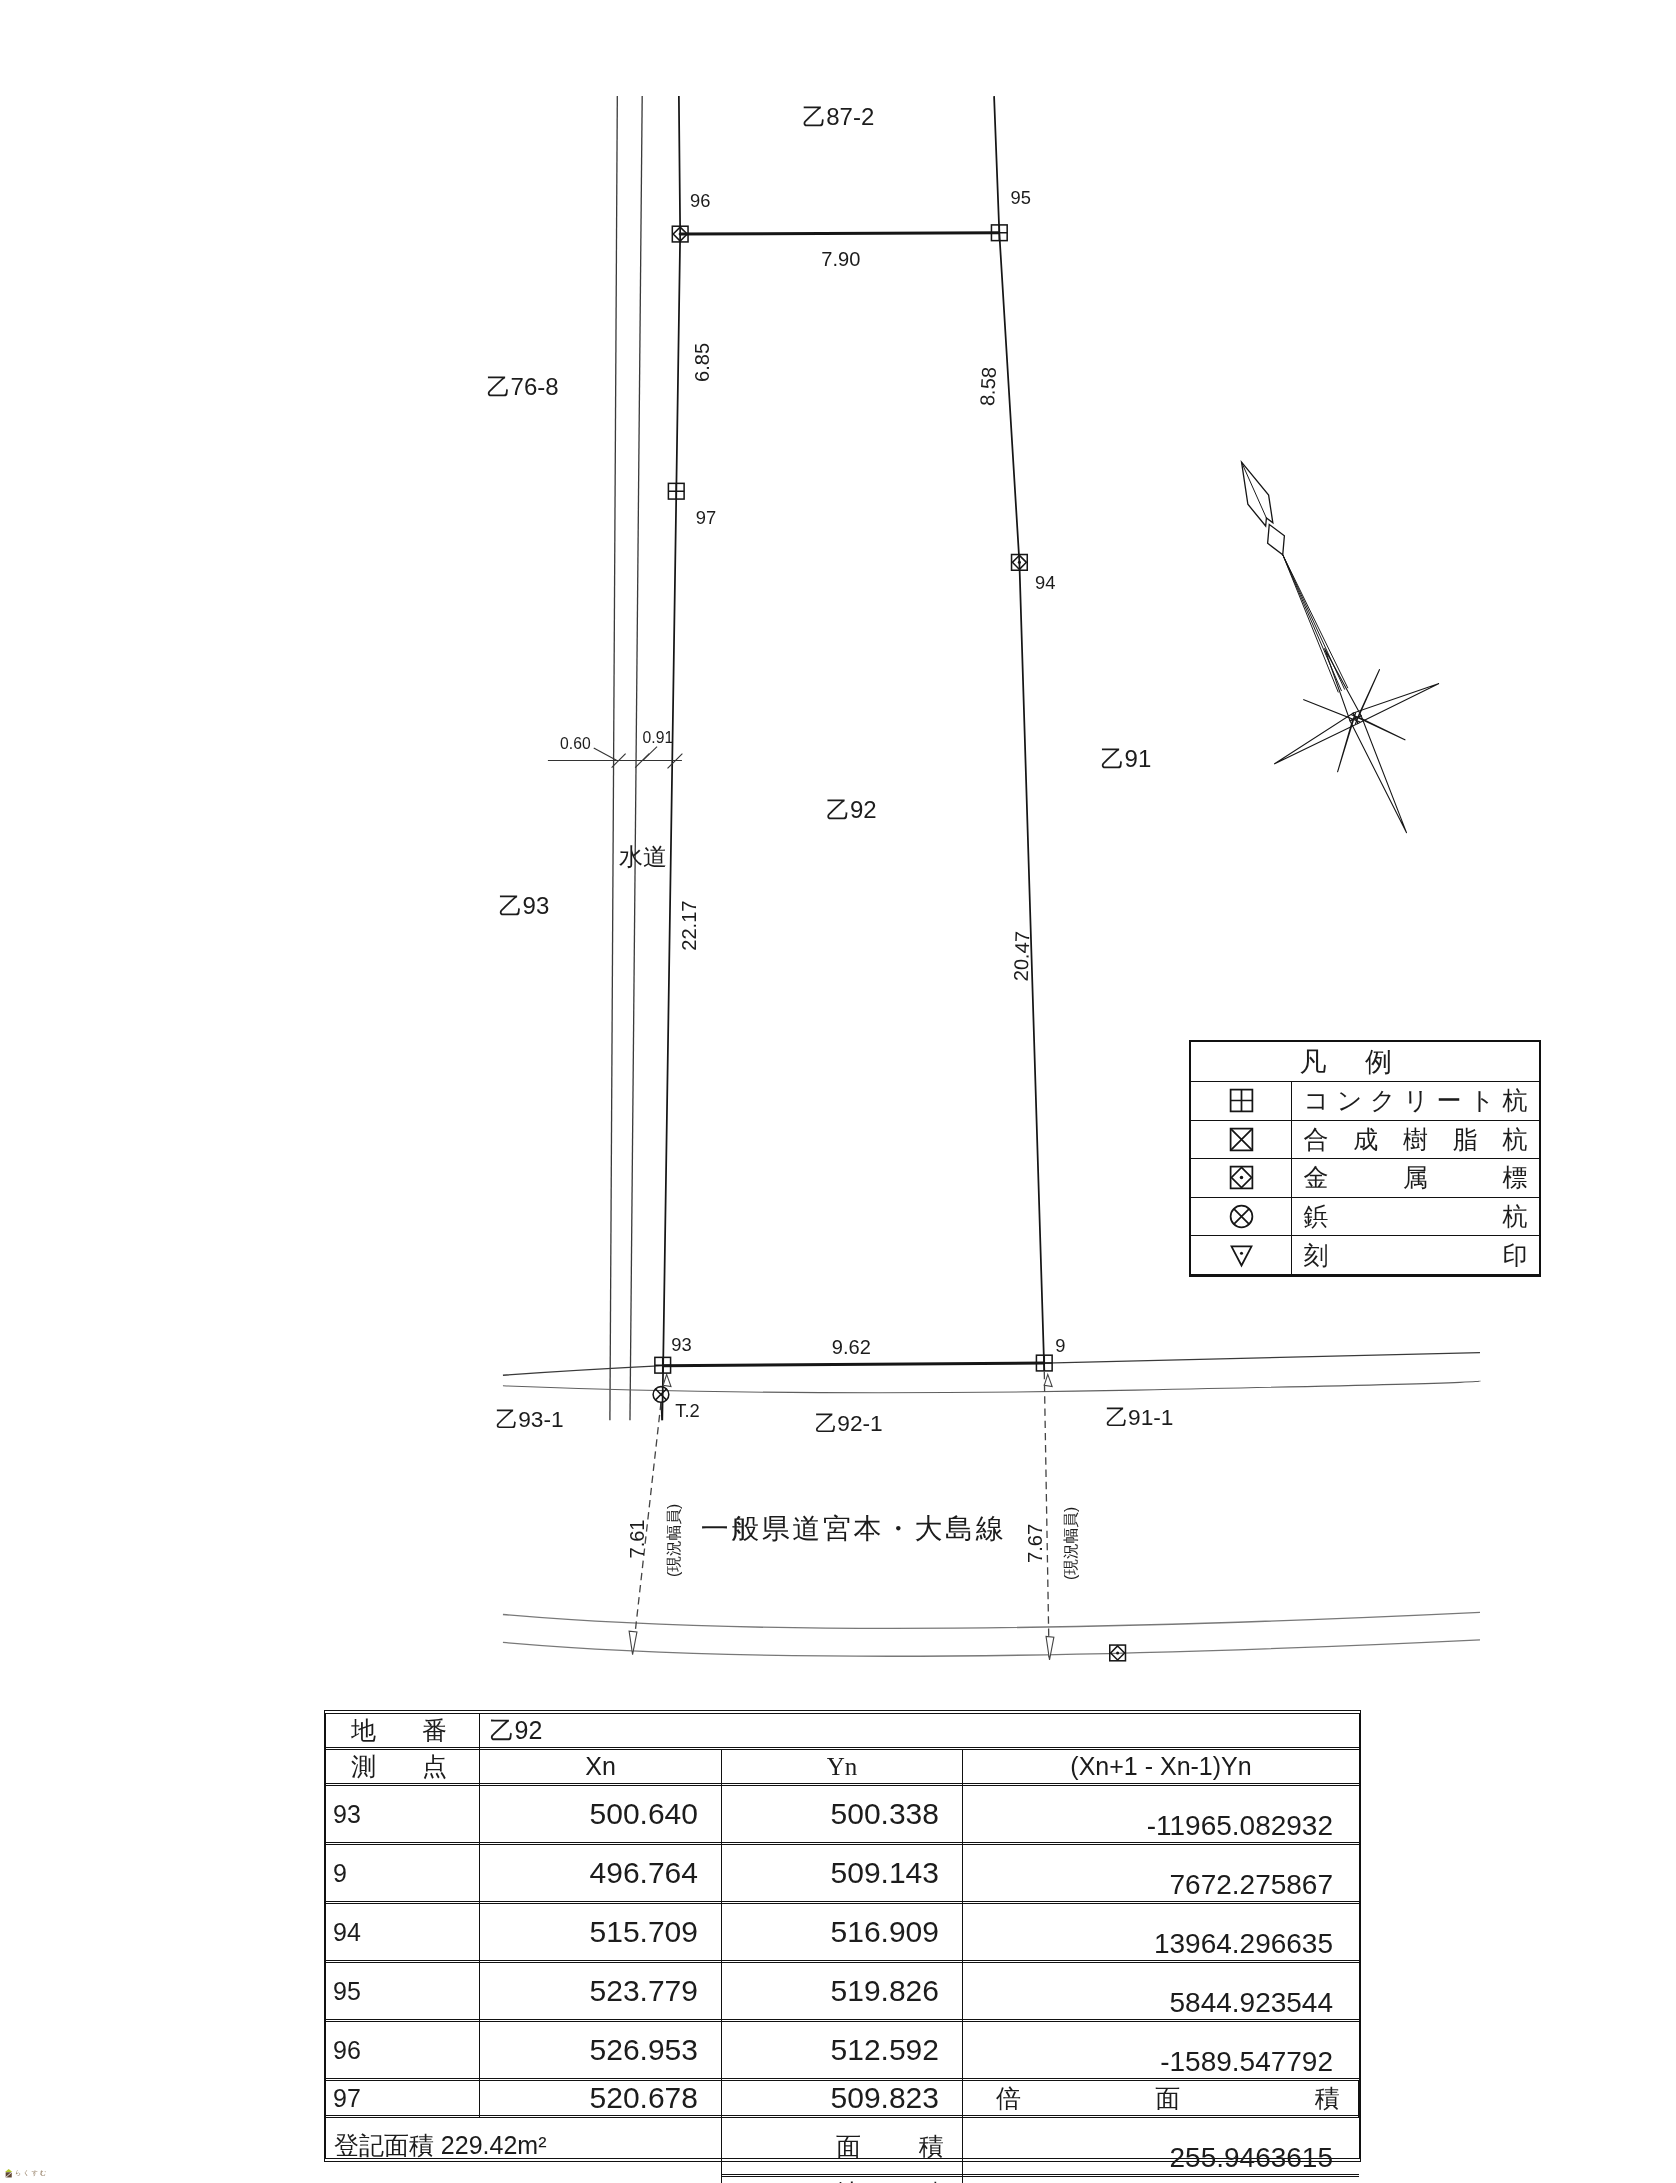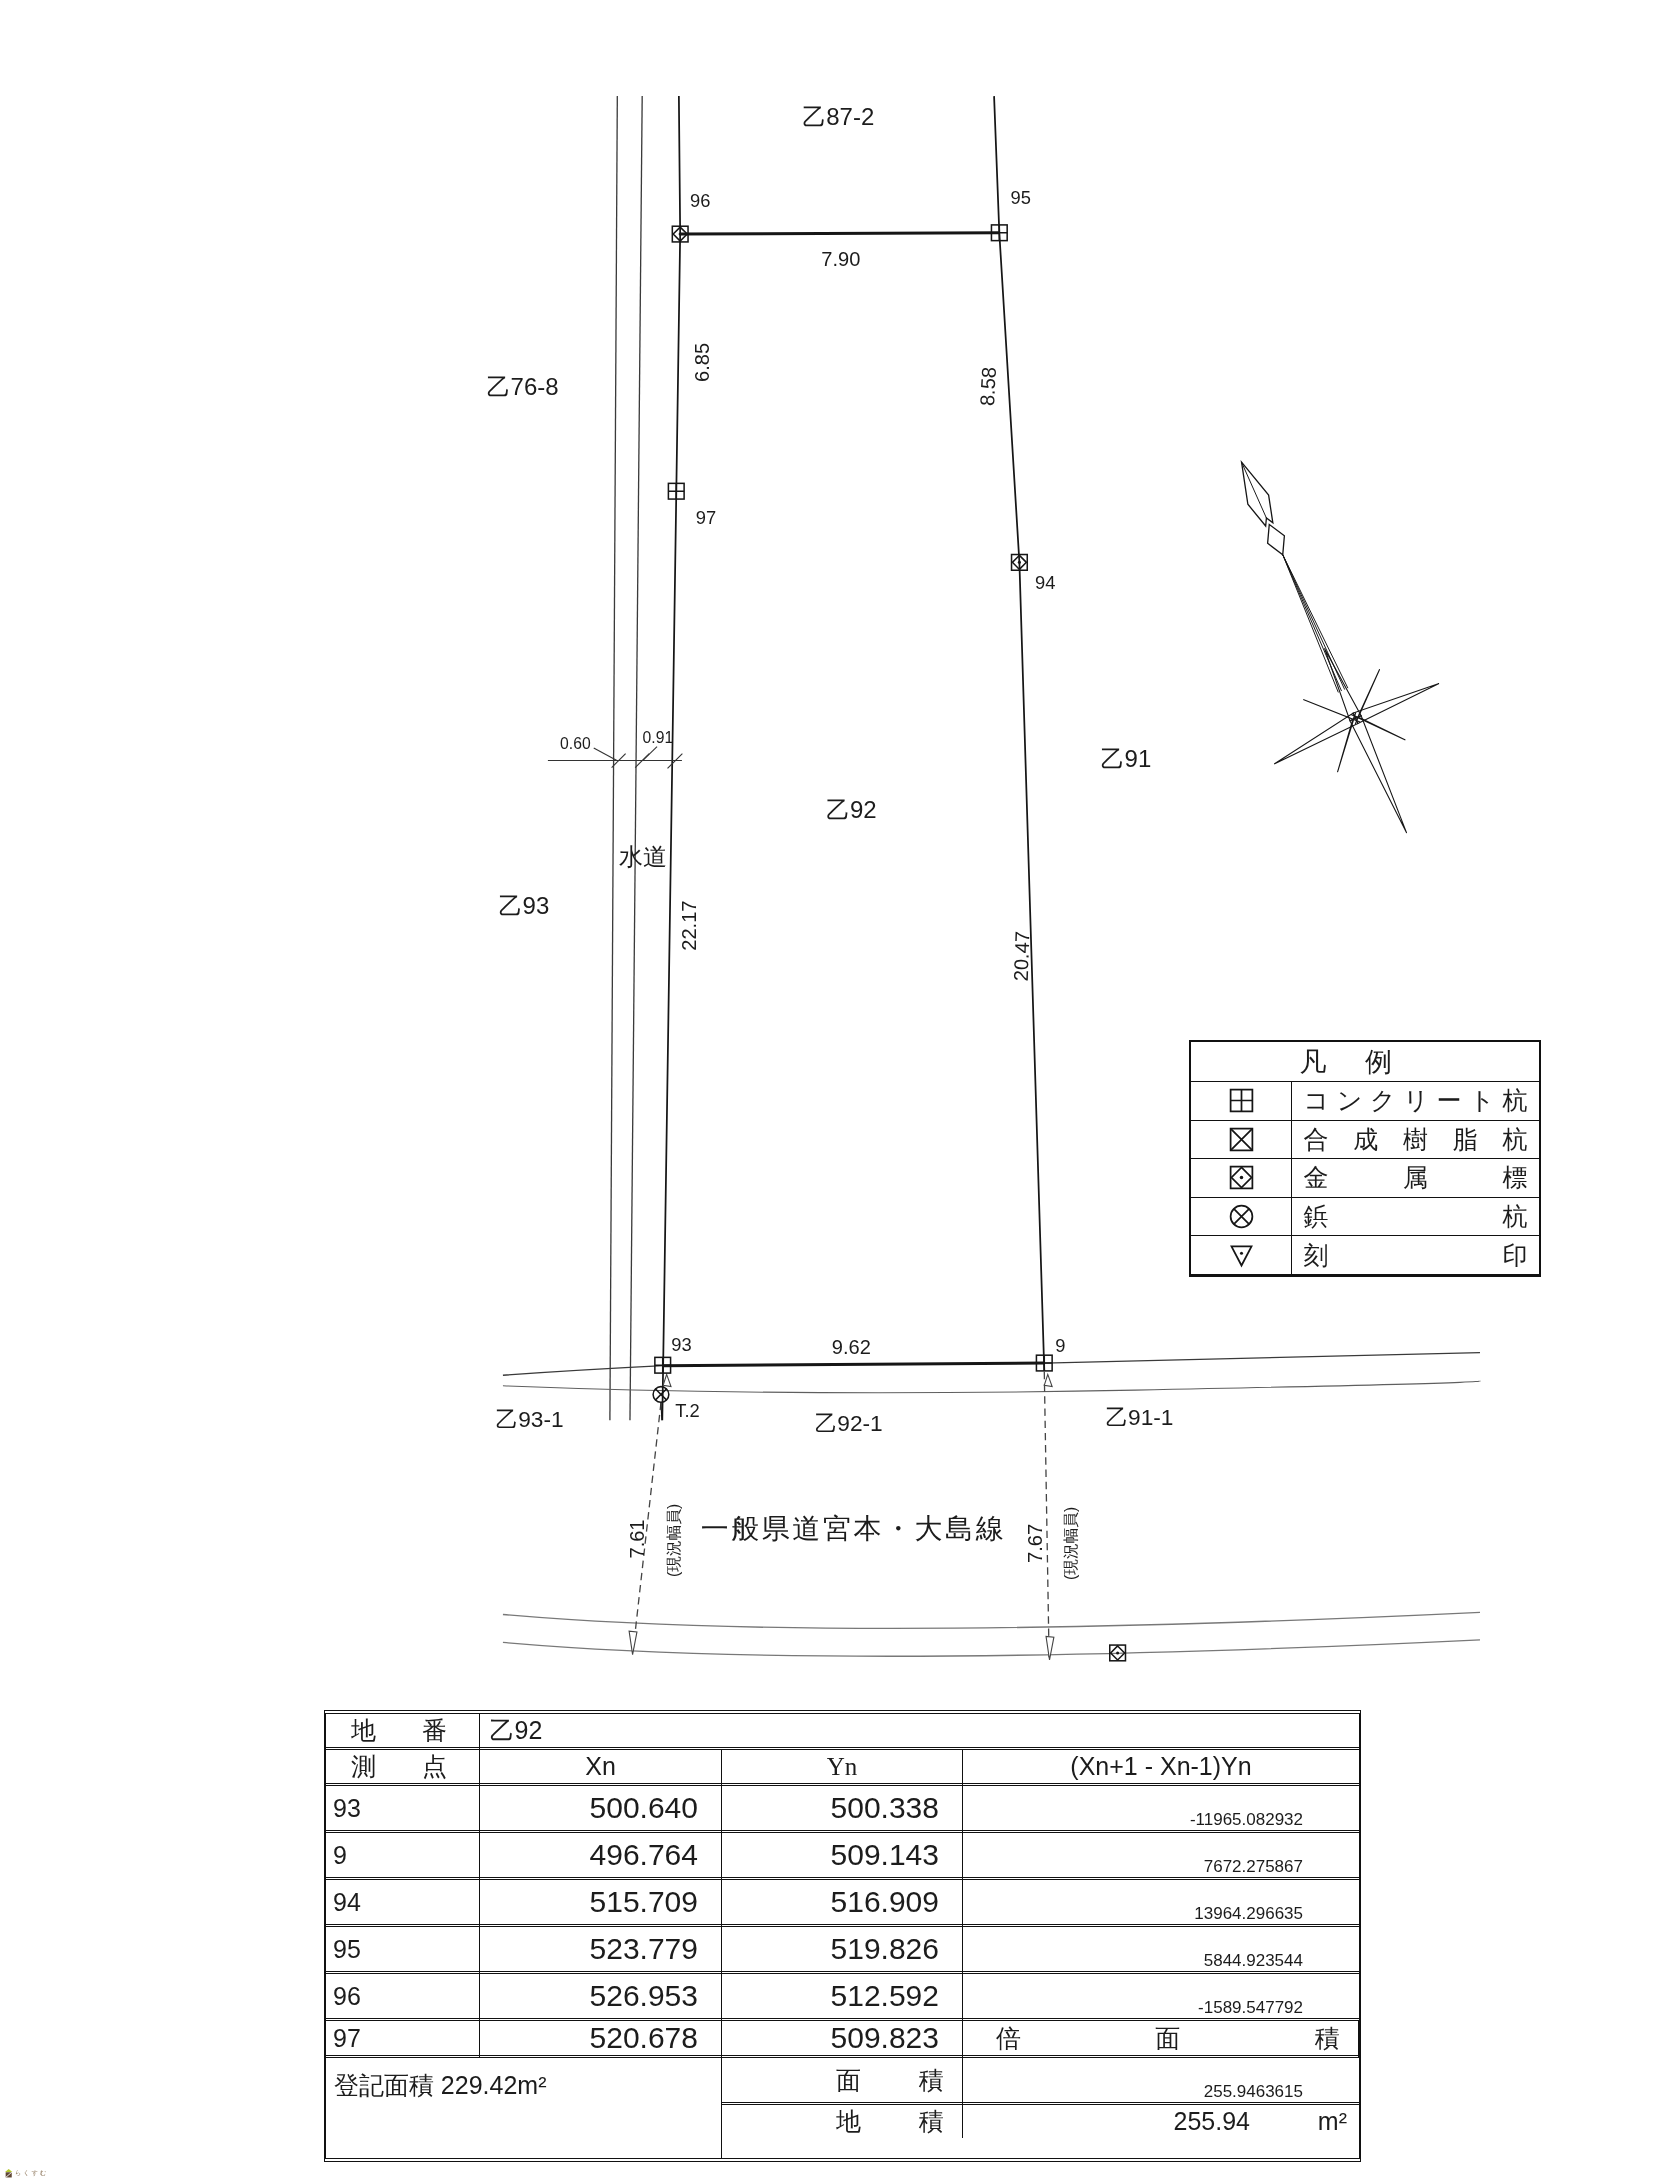--- a/index.html
+++ b/index.html
@@ -32,21 +32,21 @@
           box-sizing:border-box;border:2.2px solid #111;border-top:4.4px double #111;
           border-bottom:4.4px double #111;display:grid;
           grid-template-columns:154px 242px 241px 1fr;
           grid-template-rows:repeat(11,1fr);font-size:25px;}
   #dtable .cell{display:flex;align-items:center;box-sizing:border-box;
           border-bottom:3.9px double #111;}
   #dtable .vb{border-right:1.7px solid #111;}
   #dtable .kan{padding-left:25px;padding-right:32px;}
   #dtable .ptn{padding-left:7px;}
   #dtable .num{justify-content:flex-end;padding-right:23px;font-size:30px;}
-  #dtable .num4{justify-content:flex-end;padding-right:56px;font-size:17px;margin-top:24px;}
+  #dtable .num4{justify-content:flex-end;padding-right:26px;font-size:28px;margin-top:24px;}
   #dtable .chiban-val{grid-column:2 / span 3;padding-left:9.6px;}
   #dtable .areacell{grid-column:1 / span 2;grid-row:9 / span 3;
           border-bottom:none;align-items:flex-start;padding:11.4px 0 0 7.9px;font-size:25px;}
   #dtable .l3{padding-left:33px;padding-right:18.3px;}
   #dtable .l3b{padding-left:114px;padding-right:18.3px;}
   #dtable .nob{border-bottom:none;}
   #dtable .chiseki{position:relative;}
   #dtable .chiseki .v{position:absolute;right:109px;}
   #dtable .chiseki .u{position:absolute;right:12px;}
 

